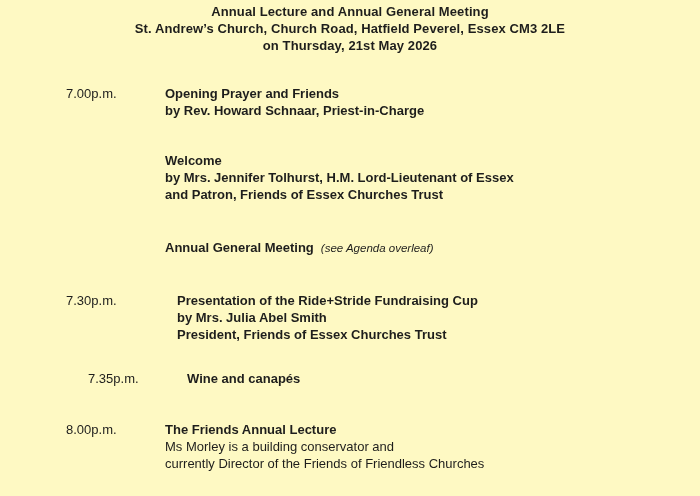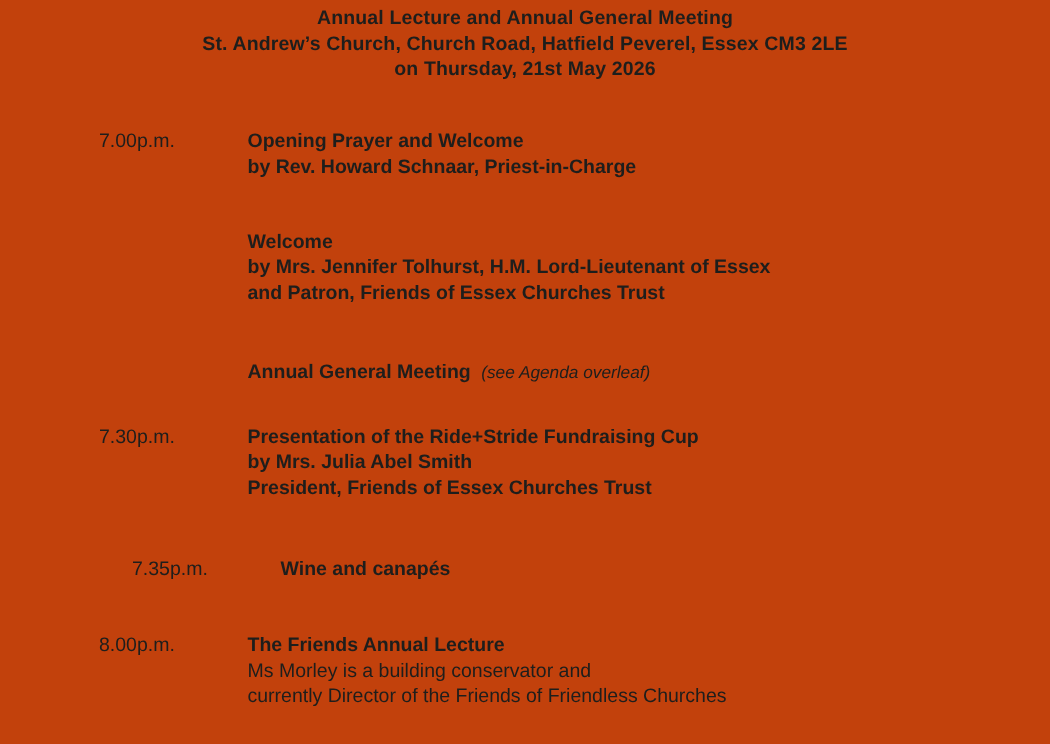--- a/index.html
+++ b/index.html
@@ -5,21 +5,21 @@
   html, body {
     margin: 0;
     padding: 0;
     background: #ffffff;
   }
   .page {
     position: relative;
     width: 700px;
     height: 496px;
     overflow: hidden;
-    background: #c2410c;
+    background: #fef9c3;
     color: #1E1E1C;
     font-family: "Liberation Sans", sans-serif;
     font-size: 13px;
     line-height: 17px;
   }
   .header {
     position: absolute;
     top: 3px;
     left: 0;
     right: 0;
@@ -65,39 +65,39 @@
   <div class="header">
     <div class="hline">Annual Lecture and Annual General Meeting</div>
     <div class="hline">St. Andrew’s Church, Church Road, Hatfield Peverel, Essex CM3 2LE</div>
     <div class="hline">on Thursday, 21st May 2026</div>
   </div>
 
   <div>
       <div class="schedule-item" style="top: 85px;">
         <span class="time">7.00p.m.</span>
         <div class="lines">
-          <div class="line"><span class="seg bold">Opening Prayer and Welcome</span></div>
+          <div class="line"><span class="seg bold">Opening Prayer and Friends</span></div>
           <div class="line"><span class="seg bold">by Rev. Howard Schnaar, Priest-in-Charge</span></div>
         </div>
       </div>
       <div class="schedule-item" style="top: 152px;">
         <span class="time"></span>
         <div class="lines">
           <div class="line"><span class="seg bold">Welcome</span></div>
           <div class="line"><span class="seg bold">by Mrs. Jennifer Tolhurst, H.M. Lord-Lieutenant of Essex</span></div>
           <div class="line"><span class="seg bold">and Patron, Friends of Essex Churches Trust</span></div>
         </div>
       </div>
       <div class="schedule-item" style="top: 239px;">
         <span class="time"></span>
         <div class="lines">
           <div class="line"><span class="seg bold">Annual General Meeting</span><span class="seg note">(see Agenda overleaf)</span></div>
         </div>
       </div>
-      <div class="schedule-item" style="top: 282px;">
+      <div class="schedule-item" style="top: 292px; padding-left: 12px;">
         <span class="time">7.30p.m.</span>
         <div class="lines">
           <div class="line"><span class="seg bold">Presentation of the Ride+Stride Fundraising Cup</span></div>
           <div class="line"><span class="seg bold">by Mrs. Julia Abel Smith</span></div>
           <div class="line"><span class="seg bold">President, Friends of Essex Churches Trust</span></div>
         </div>
       </div>
       <div class="schedule-item" style="top: 370px; margin-left: 22px;">
         <span class="time">7.35p.m.</span>
         <div class="lines">

